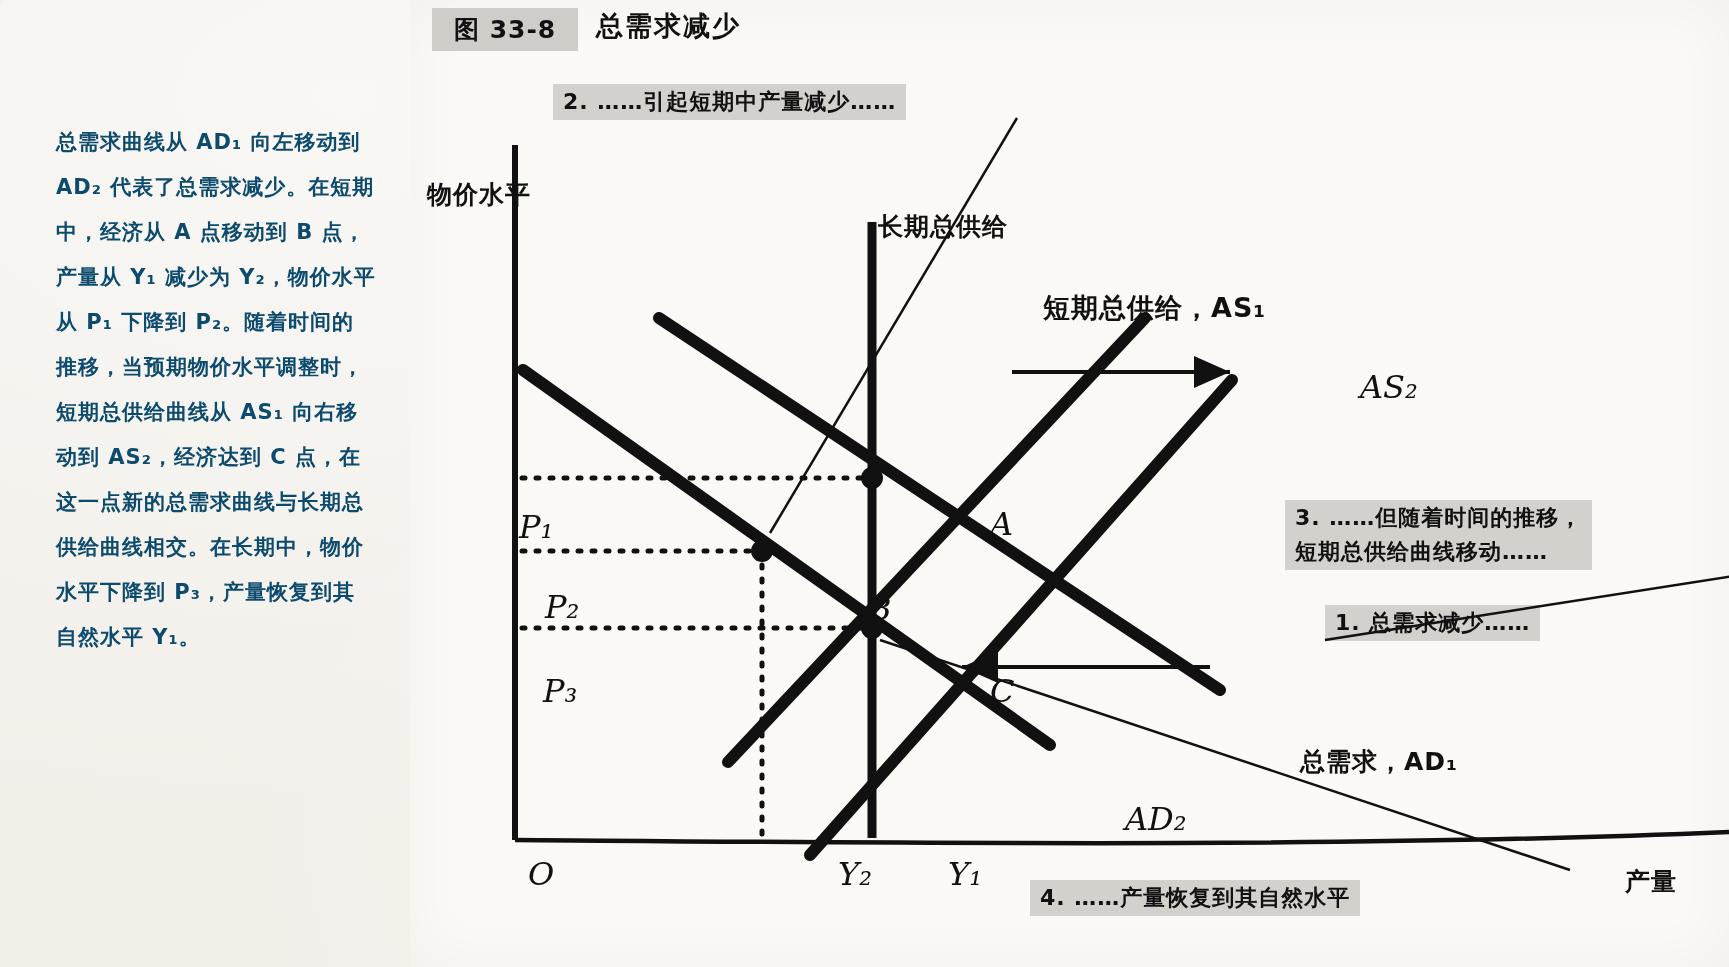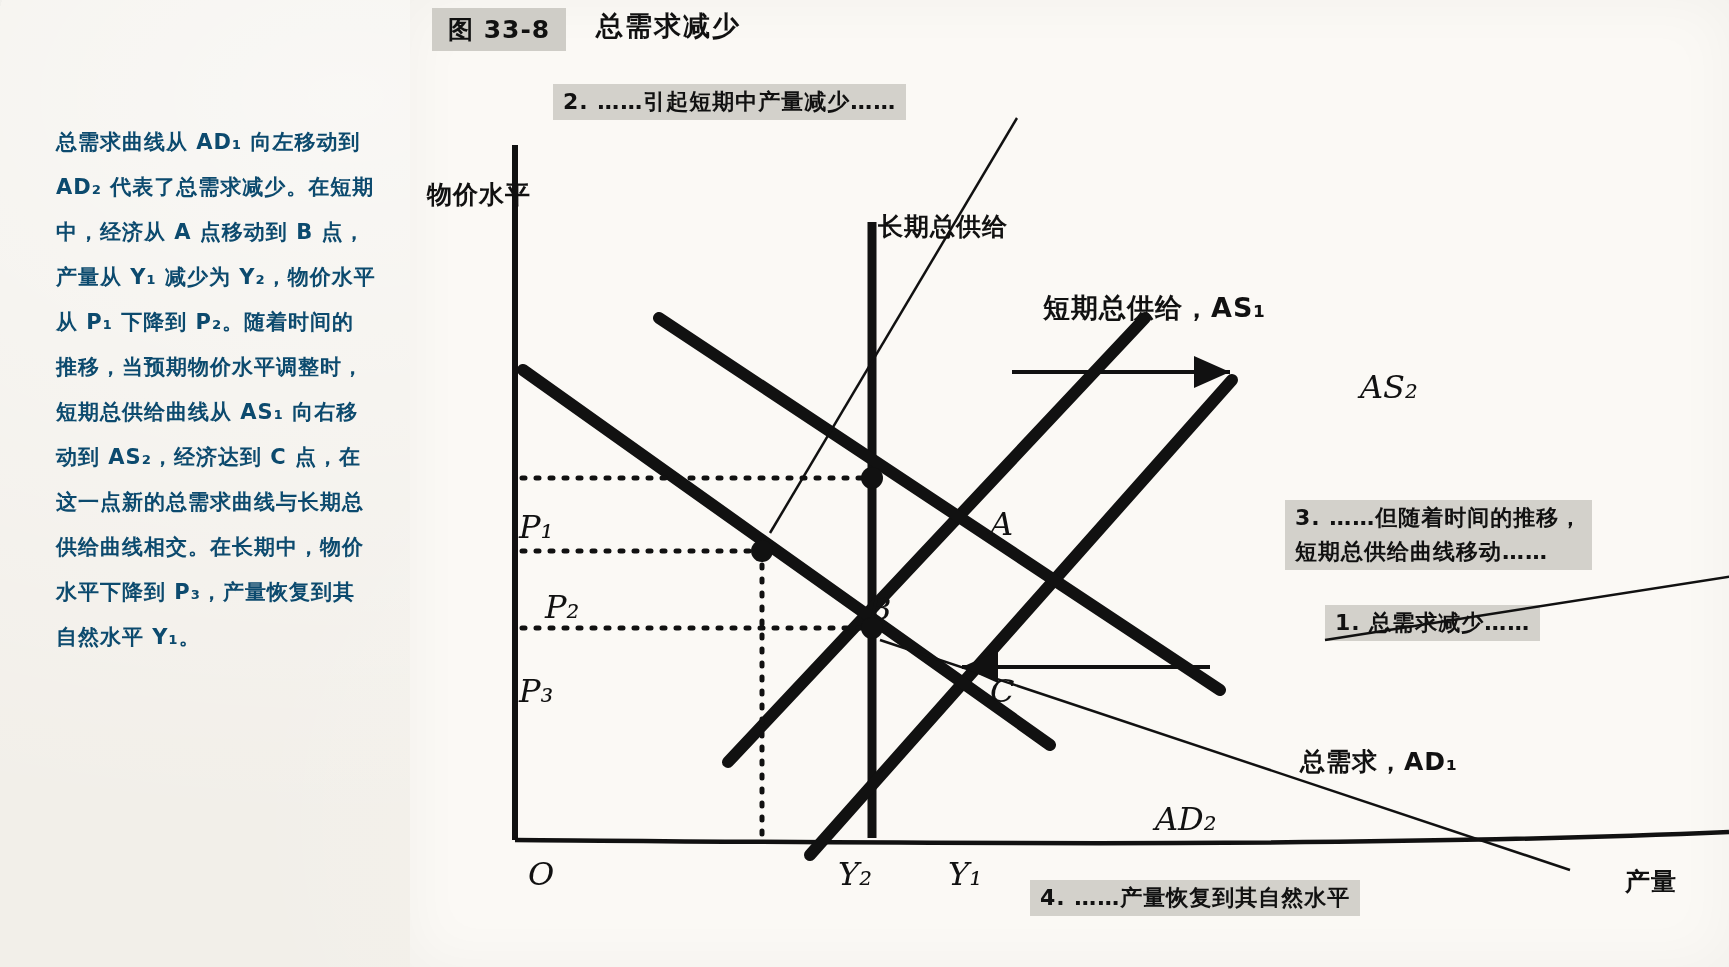--- a/index.html
+++ b/index.html
@@ -31,21 +31,21 @@
     font-size:21px;line-height:45px;
     letter-spacing:1px;
     color:#0c4a6e;
     font-family:"DejaVu Sans","Liberation Sans",sans-serif;
     font-weight:600;
   }
   
   .fig-badge{
     position:absolute;left:432px;top:8px;
     background:#cfcdc7;
-    padding:5px 16px;
+    padding:5px 22px;
     font-size:25px;font-weight:bold;
     letter-spacing:1px;
   }
   .fig-title{
     position:absolute;left:596px;top:8px;
     font-size:27px;font-weight:bold;letter-spacing:2px;
   }
   
   .callout{
     position:absolute;
@@ -64,27 +64,27 @@
   
   .lbl{position:absolute;font-size:32px;}
   .lbl.italic{font-style:italic;font-family:"DejaVu Serif","Liberation Serif",serif;}
 
   #lbl-ylabel{left:427px;top:178px;font-size:25px;font-weight:bold;letter-spacing:1px;}
   #lbl-xlabel{left:1625px;top:865px;font-size:25px;font-weight:bold;letter-spacing:1px;}
   #lbl-lras{left:878px;top:210px;font-size:25px;font-weight:bold;letter-spacing:1px;}
   #lbl-sras{left:1043px;top:290px;font-size:27px;font-weight:bold;letter-spacing:1px;}
   #lbl-as2{left:1360px;top:368px;}
   #lbl-ad{left:1300px;top:745px;font-size:25px;font-weight:bold;letter-spacing:1px;}
-  #lbl-ad2{left:1155px;top:800px;}
+  #lbl-ad2{left:1125px;top:800px;}
   #lbl-A{left:990px;top:505px;}
   #lbl-B{left:868px;top:590px;}
   #lbl-C{left:990px;top:672px;}
   #lbl-P1{left:519px;top:508px;}
   #lbl-P2{left:545px;top:588px;}
-  #lbl-P3{left:519px;top:672px;}
+  #lbl-P3{left:543px;top:672px;}
   #lbl-Y1{left:948px;top:855px;}
   #lbl-Y2{left:838px;top:855px;}
   #lbl-O{left:528px;top:855px;}
 
   svg.plot{position:absolute;left:410px;top:0;width:1319px;height:967px;}
 </style>
 </head>
 <body>
 
 <div class="paper-noise"></div>

